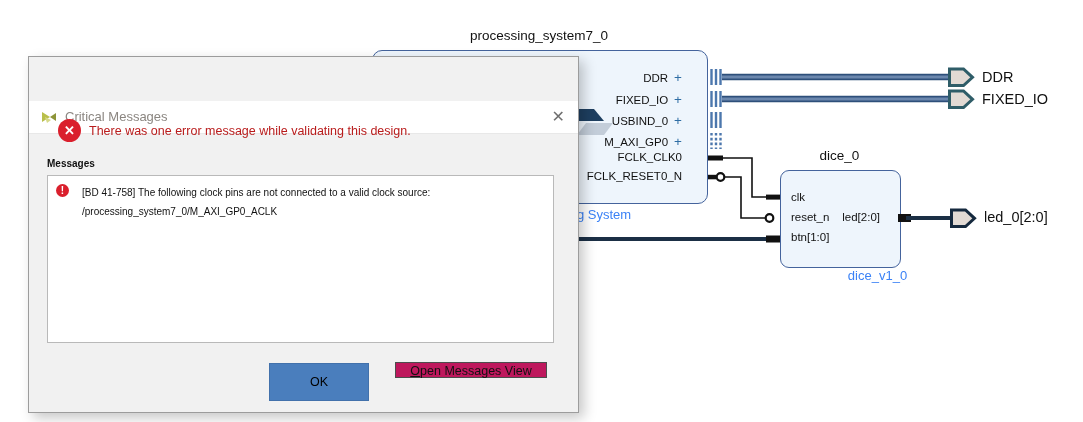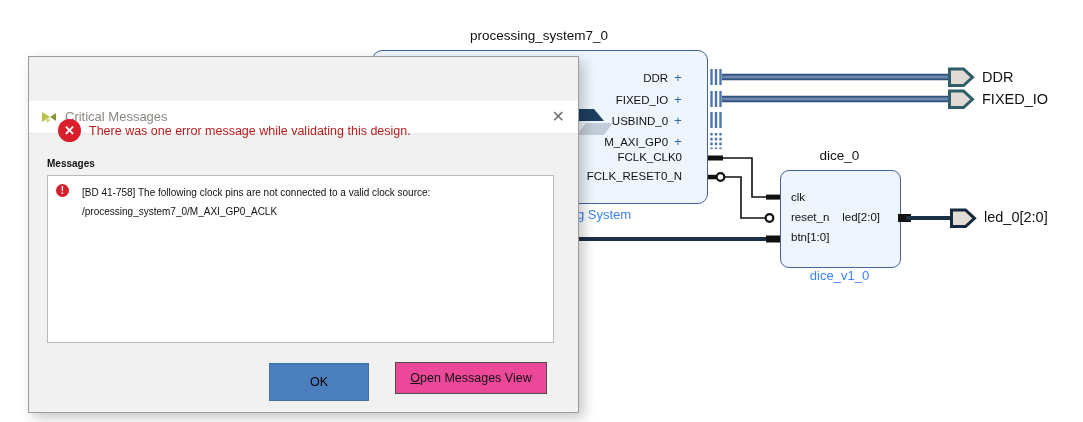--- a/index.html
+++ b/index.html
@@ -9,21 +9,21 @@
 
   
   .blk{position:absolute;background:#eef5fc;border:1.5px solid #44639c;border-radius:10px;z-index:2;}
   .ps7-block{left:372px;top:50px;width:334px;height:152px;}
   .dice-block{left:780px;top:170px;width:119px;height:96px;border-radius:9px;}
 
   .blk-title{position:absolute;text-align:center;font-size:13.5px;color:#111;z-index:2;}
   .ps7-title{left:372px;top:28px;width:334px;}
   .dice-title{left:780px;top:148px;width:119px;}
   .type-label{position:absolute;color:#3b82f6;font-size:13px;z-index:2;}
-  .dice-type{left:780px;top:268px;width:119px;text-align:center;}
+  .dice-type{left:818px;top:268px;width:119px;text-align:center;}
   .ps7-type{left:577px;top:207px;}
 
   .pport{position:absolute;left:430px;width:252px;text-align:right;font-size:11.5px;color:#111;
          z-index:3;white-space:nowrap;}
   .pport .plus{color:#2e6da4;font-size:13.5px;margin-left:6px;font-weight:400;}
   .dport{position:absolute;font-size:11.5px;color:#111;z-index:3;white-space:nowrap;}
 
   .ext-label{position:absolute;font-size:14.5px;color:#111;z-index:3;white-space:nowrap;}
 
   svg.wires{position:absolute;left:0;top:0;z-index:4;}
@@ -47,21 +47,21 @@
            border:1px solid #b9b9b9;overflow:hidden;}
   .msg-row{position:relative;padding:7px 8px 0 8px;}
   .msg-icon{position:absolute;left:8px;top:8px;width:13px;height:13px;border-radius:50%;
             background:#da1f2c;color:#fff;font-weight:bold;font-size:10px;text-align:center;
             line-height:13px;}
   .msg-text{margin-left:26px;font-size:10px;color:#111;line-height:19px;}
 
   .btn{position:absolute;font-family:"Liberation Sans", sans-serif;font-size:12.5px;cursor:pointer;}
   .ok-btn{left:240px;top:306px;width:100px;height:38px;background:#4a7ebd;color:#000000;
           border:1px solid #4271ab;text-align:center;}
-  .omv-btn{left:366px;top:305px;width:152px;height:32px;background:#ec4899;color:#111;
+  .omv-btn{left:366px;top:305px;width:152px;height:16px;background:#be185d;color:#111;
            border:1px solid #4d4d4d;}
   .omv-btn .u{text-decoration:underline;}
 </style>
 </head>
 <body>
 
 <div class="canvas">
 
   <div class="blk-title ps7-title">processing_system7_0</div>
   <div class="blk ps7-block"></div>

